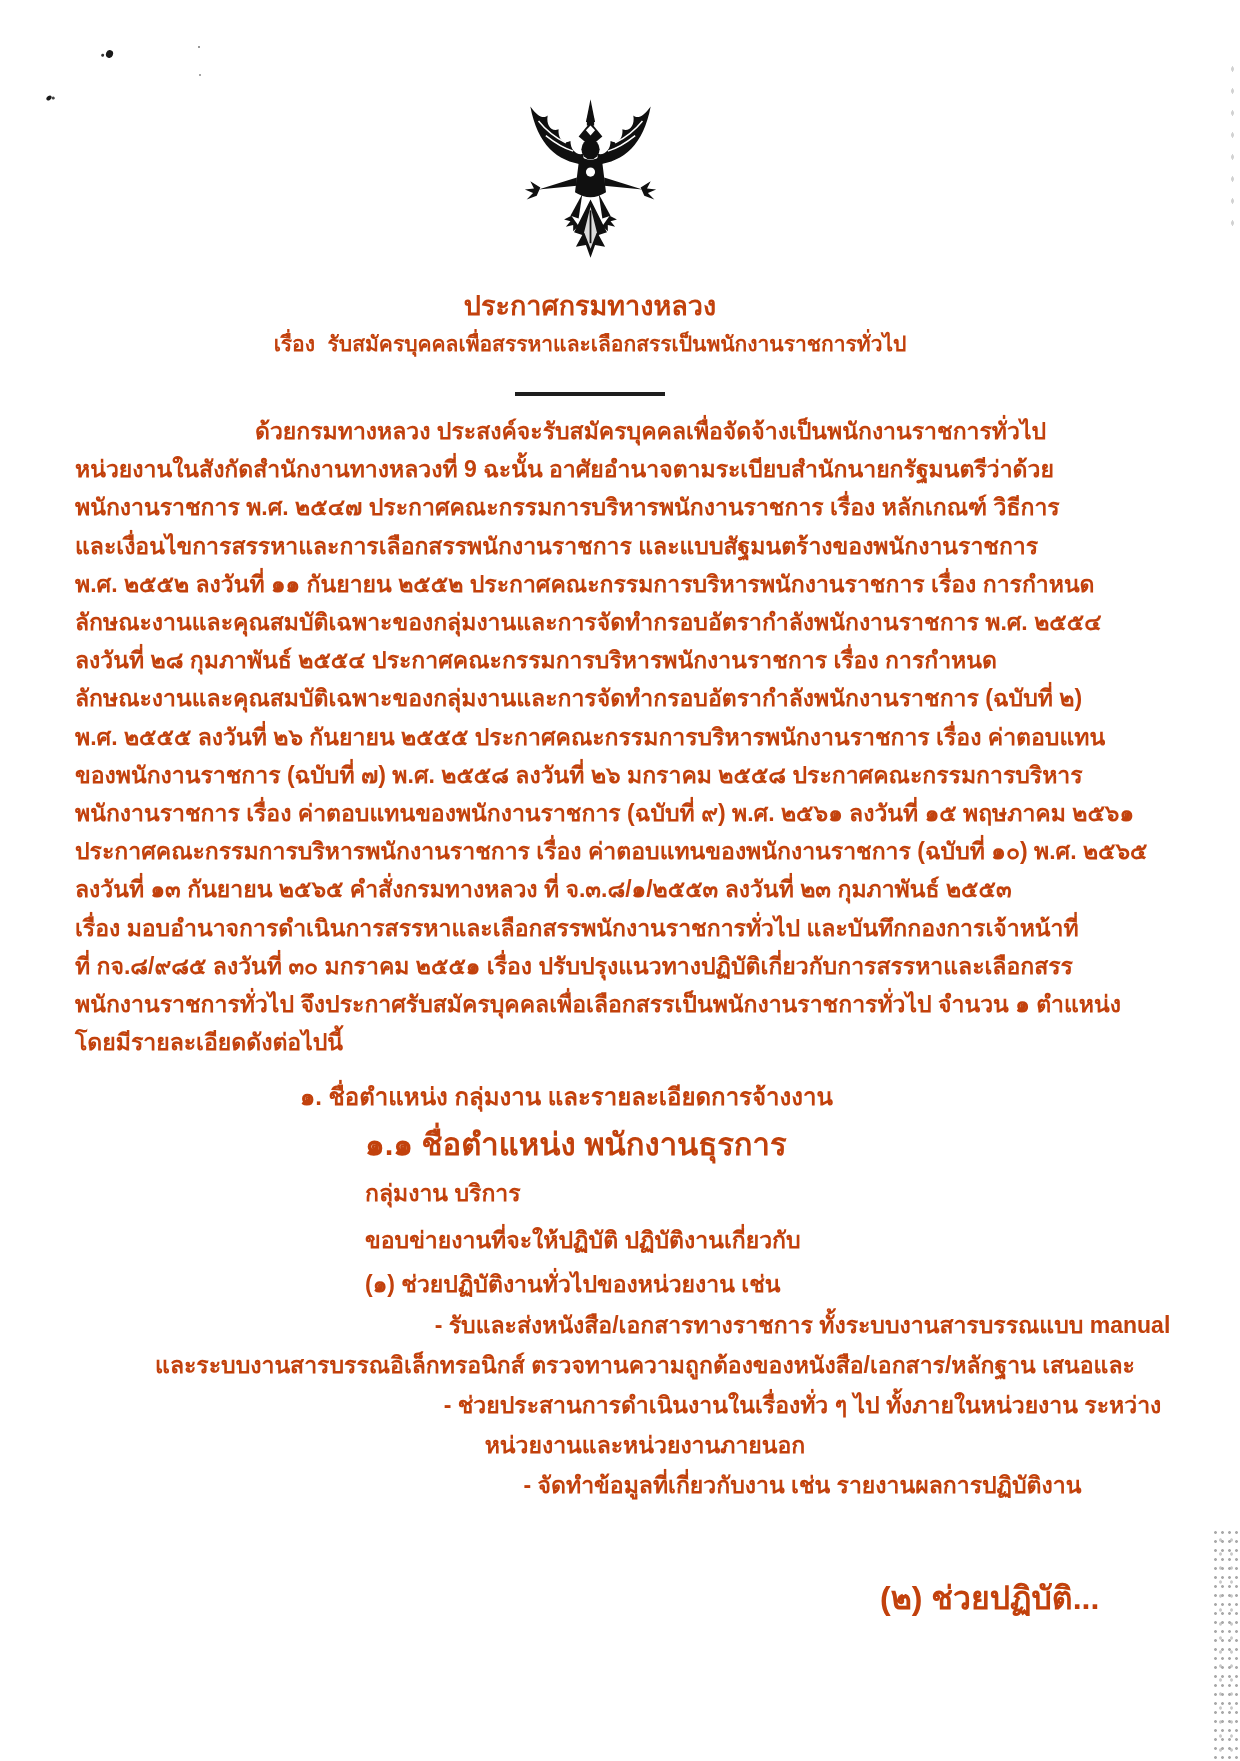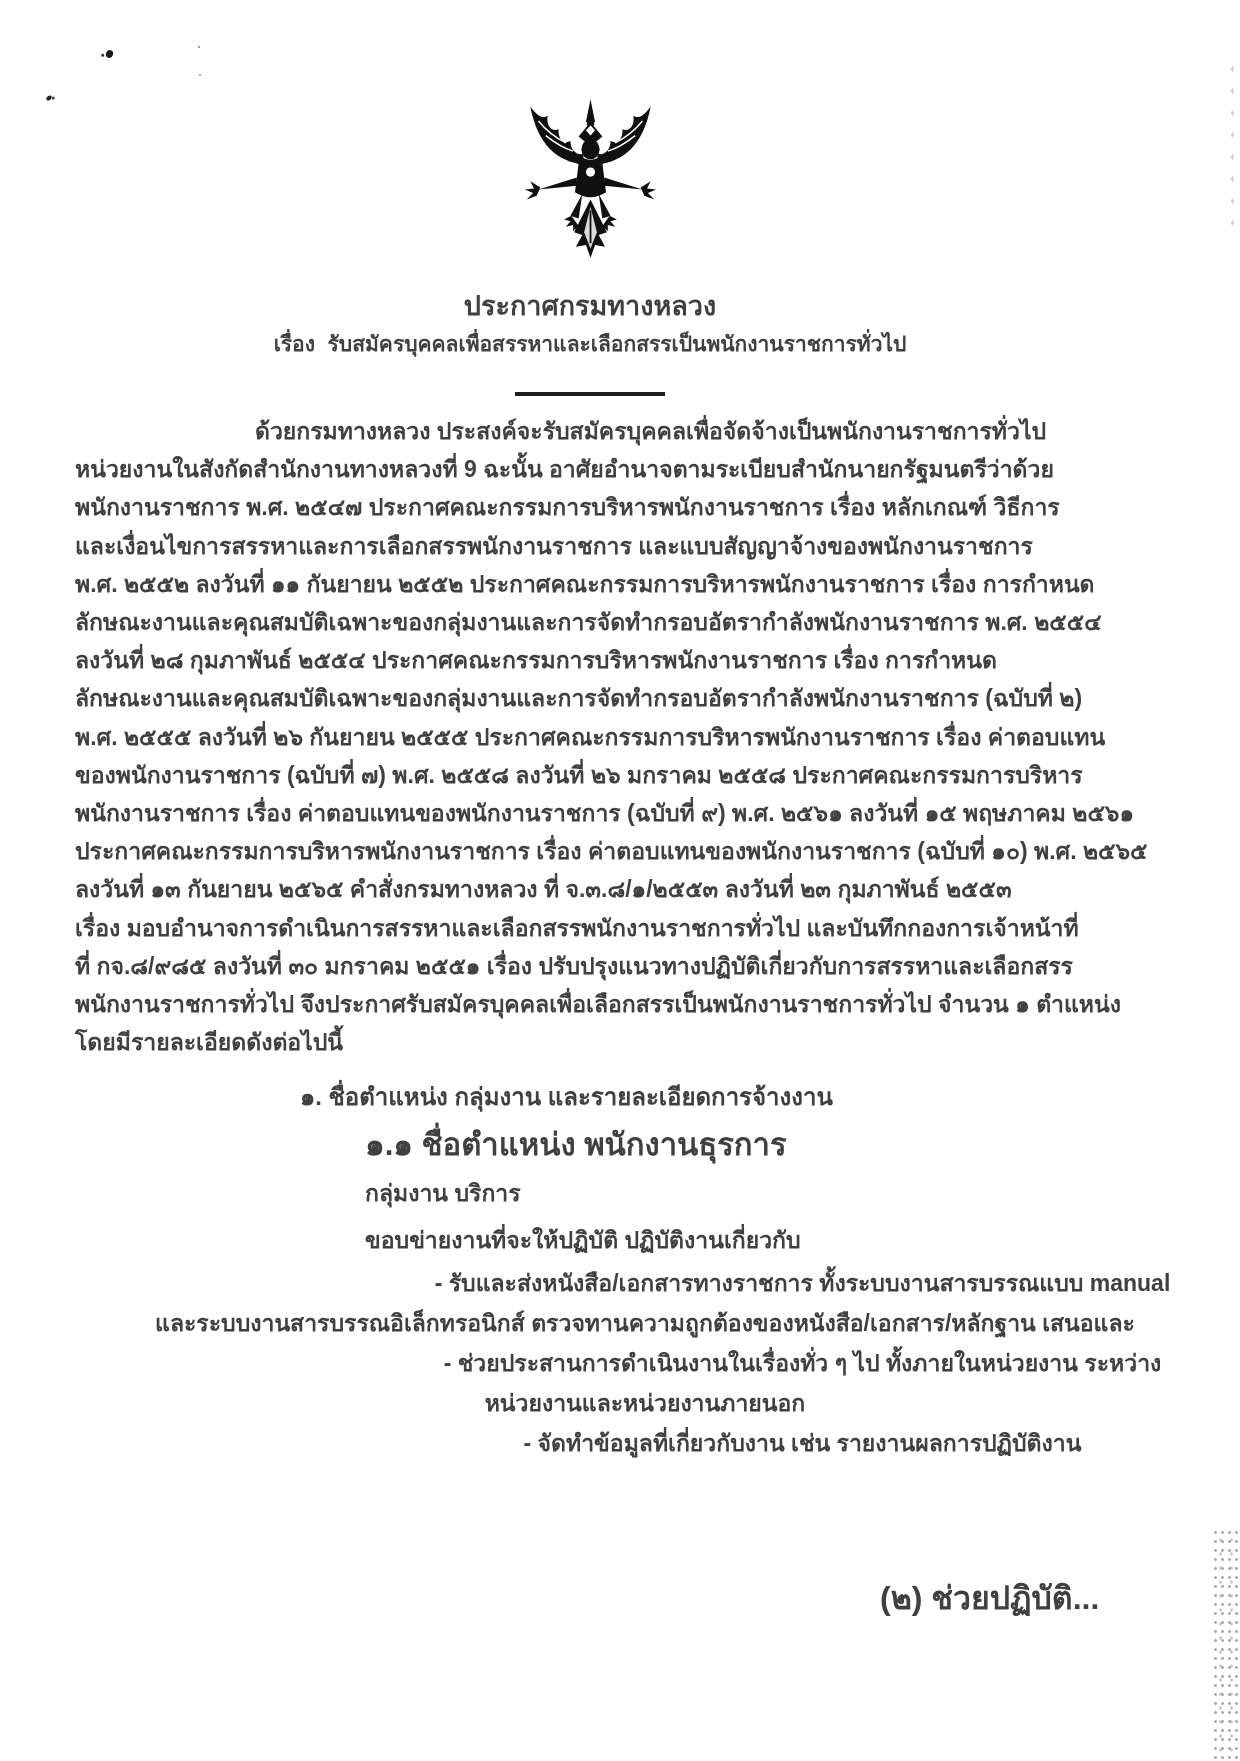--- a/index.html
+++ b/index.html
@@ -1,18 +1,18 @@
 <!DOCTYPE html>
 <html><head>
 <meta charset="utf-8">
 <style>
   html,body{margin:0;padding:0;background:#ffffff;}
   .page{
     position:relative;width:1240px;height:1761px;background:#ffffff;overflow:hidden;
-    font-family:"Liberation Sans","DejaVu Sans",sans-serif;color:#404040;
+    font-family:"Liberation Sans","DejaVu Sans",sans-serif;color:#c2410c;
   }
   
   .emblem-wrap{position:absolute;left:75px;top:96px;width:1030px;text-align:center;}
   .emblem-wrap svg{display:inline-block;}
   
   .title-block{position:absolute;left:75px;top:286px;width:1030px;text-align:center;}
   .doc-title{font-size:27px;font-weight:bold;line-height:40px;white-space:nowrap;}
   .doc-subject{font-size:21px;font-weight:bold;line-height:40px;white-space:nowrap;font-family:Liberation Mono, monospace;}
   .divider-wrap{position:absolute;left:75px;top:382px;width:1030px;text-align:center;}
   .divider{display:inline-block;width:150px;height:4px;background:#1e1e1e;}
@@ -98,39 +98,40 @@
   </div>
 
   <div class="divider-wrap">
     <span class="divider"></span>
   </div>
 
   <div class="bodytext">
     <div class="pline first">ด้วยกรมทางหลวง ประสงค์จะรับสมัครบุคคลเพื่อจัดจ้างเป็นพนักงานราชการทั่วไป</div>
     <div class="pline">หน่วยงานในสังกัดสำนักงานทางหลวงที่ 9 ฉะนั้น อาศัยอำนาจตามระเบียบสำนักนายกรัฐมนตรีว่าด้วย</div>
     <div class="pline">พนักงานราชการ พ.ศ. ๒๕๔๗ ประกาศคณะกรรมการบริหารพนักงานราชการ เรื่อง หลักเกณฑ์ วิธีการ</div>
-    <div class="pline">และเงื่อนไขการสรรหาและการเลือกสรรพนักงานราชการ  และแบบสัญญาจ้างของพนักงานราชการ</div>
+    <div class="pline">และเงื่อนไขการสรรหาและการเลือกสรรพนักงานราชการ  และแบบสัฐมนตร้างของพนักงานราชการ</div>
     <div class="pline">พ.ศ. ๒๕๕๒ ลงวันที่ ๑๑ กันยายน ๒๕๕๒ ประกาศคณะกรรมการบริหารพนักงานราชการ เรื่อง การกำหนด</div>
     <div class="pline">ลักษณะงานและคุณสมบัติเฉพาะของกลุ่มงานและการจัดทำกรอบอัตรากำลังพนักงานราชการ พ.ศ. ๒๕๕๔</div>
     <div class="pline">ลงวันที่ ๒๘ กุมภาพันธ์ ๒๕๕๔ ประกาศคณะกรรมการบริหารพนักงานราชการ เรื่อง การกำหนด</div>
     <div class="pline">ลักษณะงานและคุณสมบัติเฉพาะของกลุ่มงานและการจัดทำกรอบอัตรากำลังพนักงานราชการ (ฉบับที่ ๒)</div>
     <div class="pline">พ.ศ. ๒๕๕๕ ลงวันที่ ๒๖ กันยายน ๒๕๕๕ ประกาศคณะกรรมการบริหารพนักงานราชการ เรื่อง ค่าตอบแทน</div>
     <div class="pline">ของพนักงานราชการ (ฉบับที่ ๗) พ.ศ. ๒๕๕๘  ลงวันที่ ๒๖ มกราคม ๒๕๕๘ ประกาศคณะกรรมการบริหาร</div>
     <div class="pline">พนักงานราชการ เรื่อง ค่าตอบแทนของพนักงานราชการ (ฉบับที่ ๙)  พ.ศ. ๒๕๖๑ ลงวันที่ ๑๕ พฤษภาคม ๒๕๖๑</div>
     <div class="pline">ประกาศคณะกรรมการบริหารพนักงานราชการ เรื่อง ค่าตอบแทนของพนักงานราชการ (ฉบับที่ ๑๐) พ.ศ. ๒๕๖๕</div>
     <div class="pline">ลงวันที่ ๑๓ กันยายน ๒๕๖๕ คำสั่งกรมทางหลวง ที่ จ.๓.๘/๑/๒๕๕๓ ลงวันที่ ๒๓ กุมภาพันธ์ ๒๕๕๓</div>
     <div class="pline">เรื่อง มอบอำนาจการดำเนินการสรรหาและเลือกสรรพนักงานราชการทั่วไป และบันทึกกองการเจ้าหน้าที่</div>
     <div class="pline">ที่ กจ.๘/๙๘๕  ลงวันที่ ๓๐ มกราคม ๒๕๕๑ เรื่อง ปรับปรุงแนวทางปฏิบัติเกี่ยวกับการสรรหาและเลือกสรร</div>
     <div class="pline">พนักงานราชการทั่วไป จึงประกาศรับสมัครบุคคลเพื่อเลือกสรรเป็นพนักงานราชการทั่วไป จำนวน ๑ ตำแหน่ง</div>
     <div class="pline">โดยมีรายละเอียดดังต่อไปนี้</div>
 
     <div class="sec-heading">๑. ชื่อตำแหน่ง  กลุ่มงาน  และรายละเอียดการจ้างงาน</div>
     <div class="sec-sub">๑.๑ ชื่อตำแหน่ง พนักงานธุรการ</div>
     <div class="sec-group">กลุ่มงาน  บริการ</div>
     <div class="sec-scope">ขอบข่ายงานที่จะให้ปฏิบัติ ปฏิบัติงานเกี่ยวกับ</div>
+    <div class="sec-item">(๑) ช่วยปฏิบัติงานทั่วไปของหน่วยงาน เช่น</div>
 
     <div class="detail dash">- รับและส่งหนังสือ/เอกสารทางราชการ ทั้งระบบงานสารบรรณแบบ manual</div>
     <div class="detail">และระบบงานสารบรรณอิเล็กทรอนิกส์  ตรวจทานความถูกต้องของหนังสือ/เอกสาร/หลักฐาน เสนอและ</div>
     <div class="detail dash">- ช่วยประสานการดำเนินงานในเรื่องทั่ว ๆ ไป ทั้งภายในหน่วยงาน ระหว่าง</div>
     <div class="detail">หน่วยงานและหน่วยงานภายนอก</div>
     <div class="detail dash">- จัดทำข้อมูลที่เกี่ยวกับงาน เช่น รายงานผลการปฏิบัติงาน</div>
   </div>
 
   <div class="footer-note">(๒) ช่วยปฏิบัติ...</div>
 

